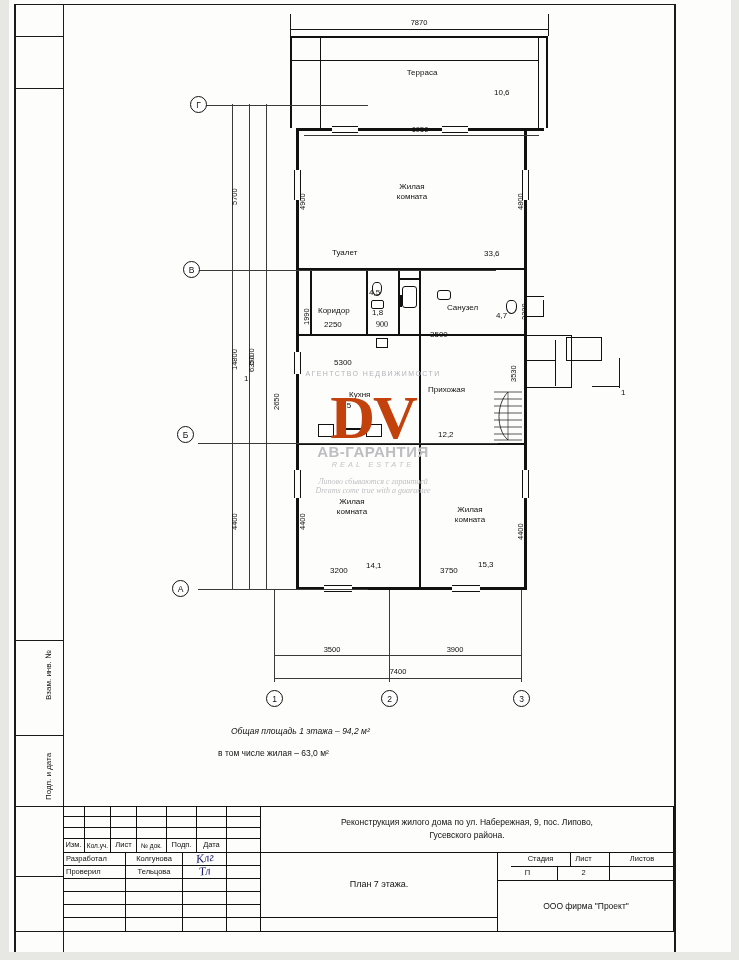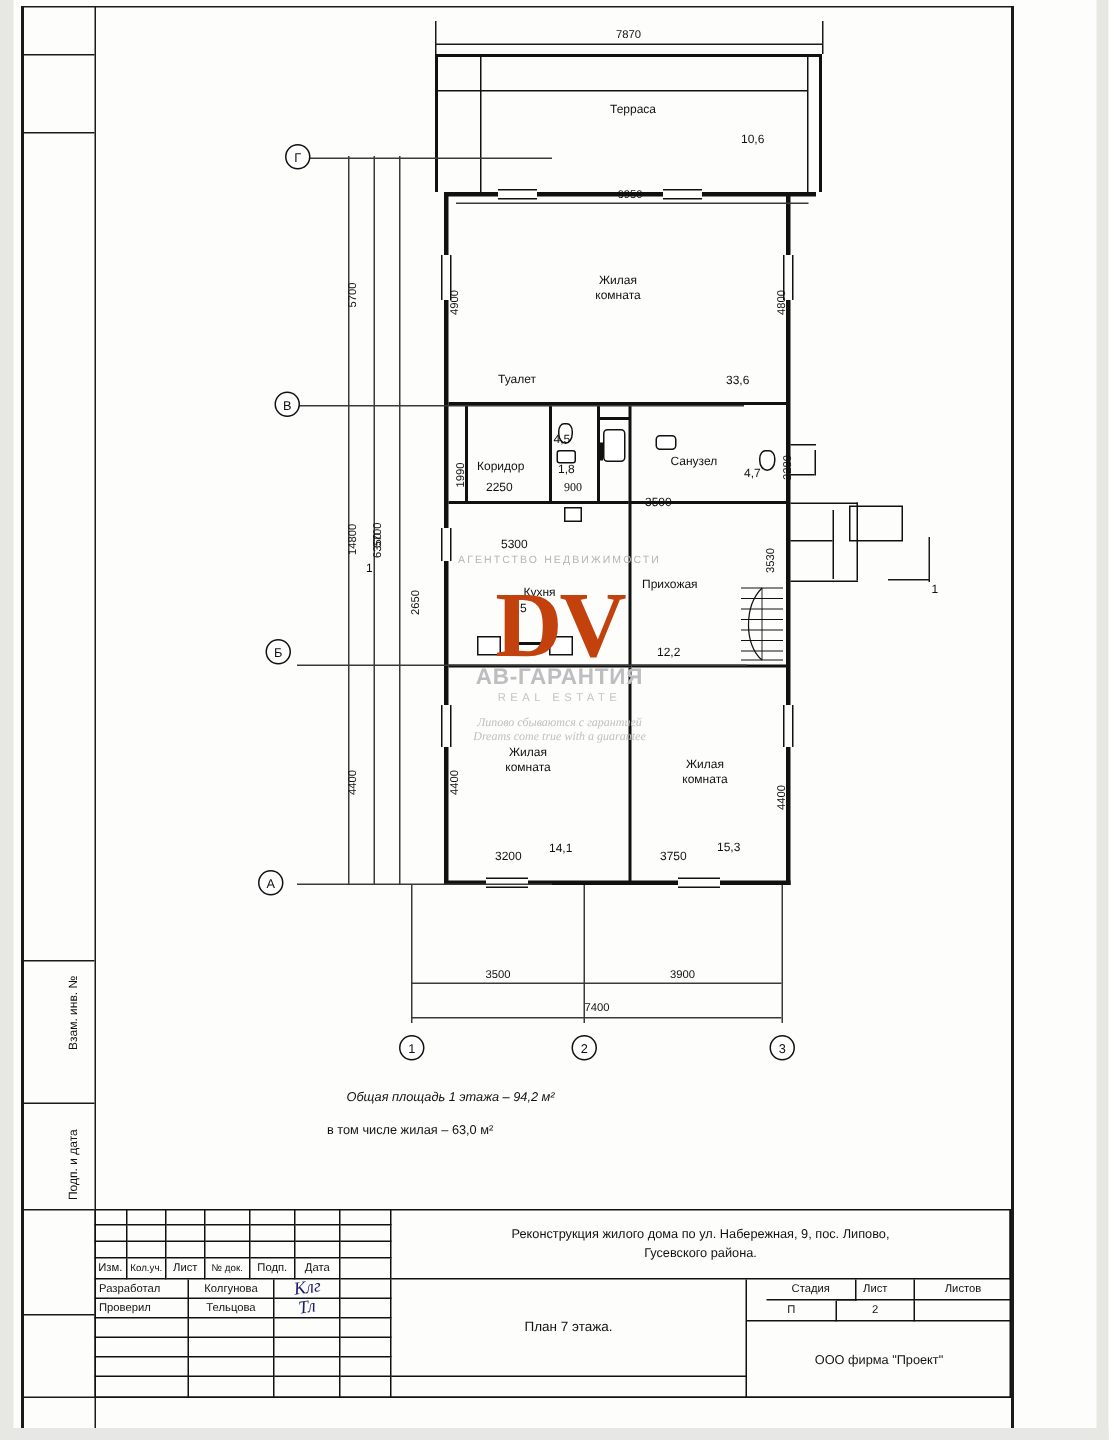--- a/index.html
+++ b/index.html
@@ -84,21 +84,21 @@
     pointer-events: none;
     user-select: none;
   }
   #wm .mono { font-size: 7px; letter-spacing: 1.4px; color:#b4b4ba; }
   #wm .bigv {
     font-size: 62px; font-weight: bold; line-height: 0.8;
     color: #c2410c; letter-spacing: -2px;
     font-family: "Liberation Serif", serif;
   }
   #wm .brand { font-size: 15px; font-weight: bold; letter-spacing: 0.5px; color:#bdbdc2; }
-  #wm .sub { font-size: 7.5px; letter-spacing: 3px; color:#c4c4c9; }
+  #wm .sub { font-size: 7.5px; letter-spacing: 3px; color:#c4c4c9;font-style:italic; }
   #wm .it { font-size: 8px; font-style: italic; color:#c0c0c5; font-family:"Liberation Serif", serif;}
   
   #stamp { position: absolute; left: 63px; top: 806px; width: 611px; height: 126px; }
   #stamp .cell {
     position: absolute;
     border-right: 1px solid #111;
     border-bottom: 1px solid #111;
     font-size: 7.5px;
     color: #111;
     display: flex;

